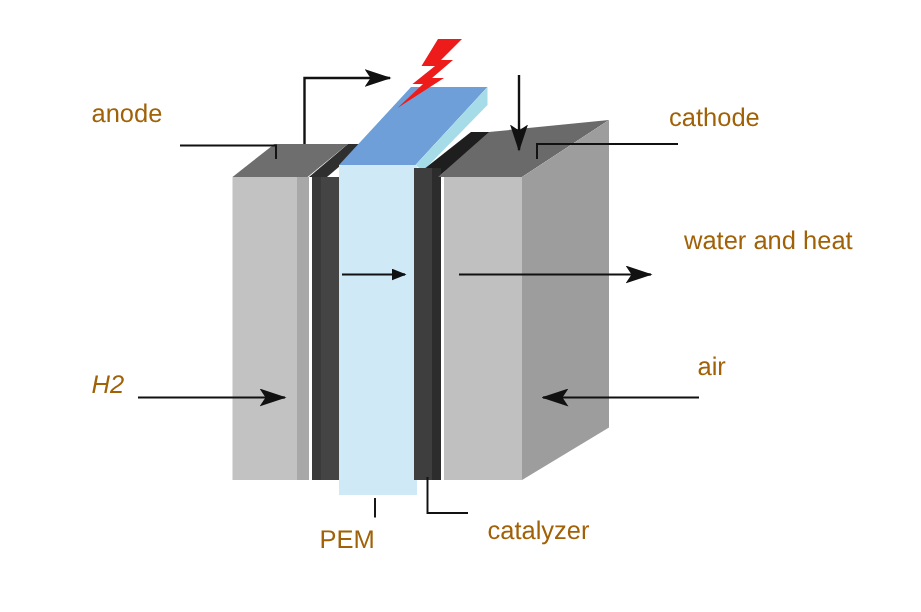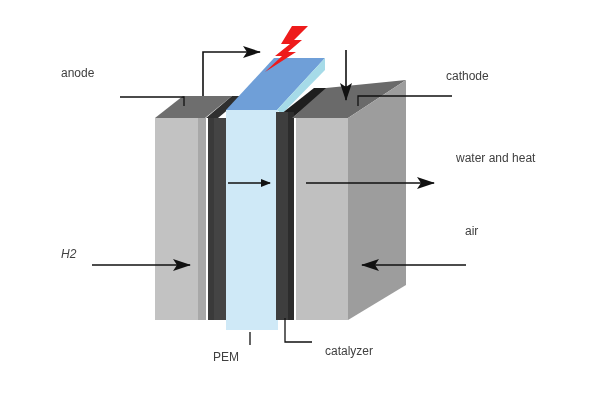--- a/index.html
+++ b/index.html
@@ -1,18 +1,18 @@
 <!DOCTYPE html>
 <html><head>
 <meta charset="utf-8">
 <style>
   html, body { margin:0; padding:0; background:#ffffff; }
   body { width:614px; height:408px; overflow:hidden; position:relative; font-family:"Liberation Sans", sans-serif; }
   svg { position:absolute; left:0; top:0; }
-  .lbl { position:absolute; font-size:12px; color:#404040; white-space:nowrap; }
+  .lbl { position:absolute; font-size:17px; color:#a16207; white-space:nowrap; }
 </style>
 </head>
 <body>
 
 <svg width="614" height="408" viewBox="0 0 614 408">
   <defs>
     <marker id="ah" markerWidth="10" markerHeight="8" refX="9" refY="4" orient="auto" markerUnits="userSpaceOnUse">
       <path d="M0,0 L10,4 L0,8 z" fill="#111"></path>
     </marker>
     <marker id="ahL" markerWidth="18" markerHeight="12" refX="17" refY="6" orient="auto" markerUnits="userSpaceOnUse">
@@ -70,15 +70,15 @@
 
   <line x1="250" y1="332" x2="250" y2="345" stroke="#111" stroke-width="1.3"></line>
 
   <polyline points="285,318 285,342 312,342" fill="none" stroke="#111" stroke-width="1.3"></polyline>
 </svg>
 
 <span class="lbl" style="left:61px;top:66px;">anode</span>
 <span class="lbl" style="left:446px;top:69px;">cathode</span>
 <span class="lbl" style="left:456px;top:151px;">water and heat</span>
 <span class="lbl" style="left:61px;top:247px;font-style:italic;">H2</span>
-<span class="lbl" style="left:465px;top:224px;">air</span>
+<span class="lbl" style="left:465px;top:235px;">air</span>
 <span class="lbl" style="left:213px;top:350px;">PEM</span>
 <span class="lbl" style="left:325px;top:344px;text-align:center;">catalyzer</span>
 
 </body></html>

